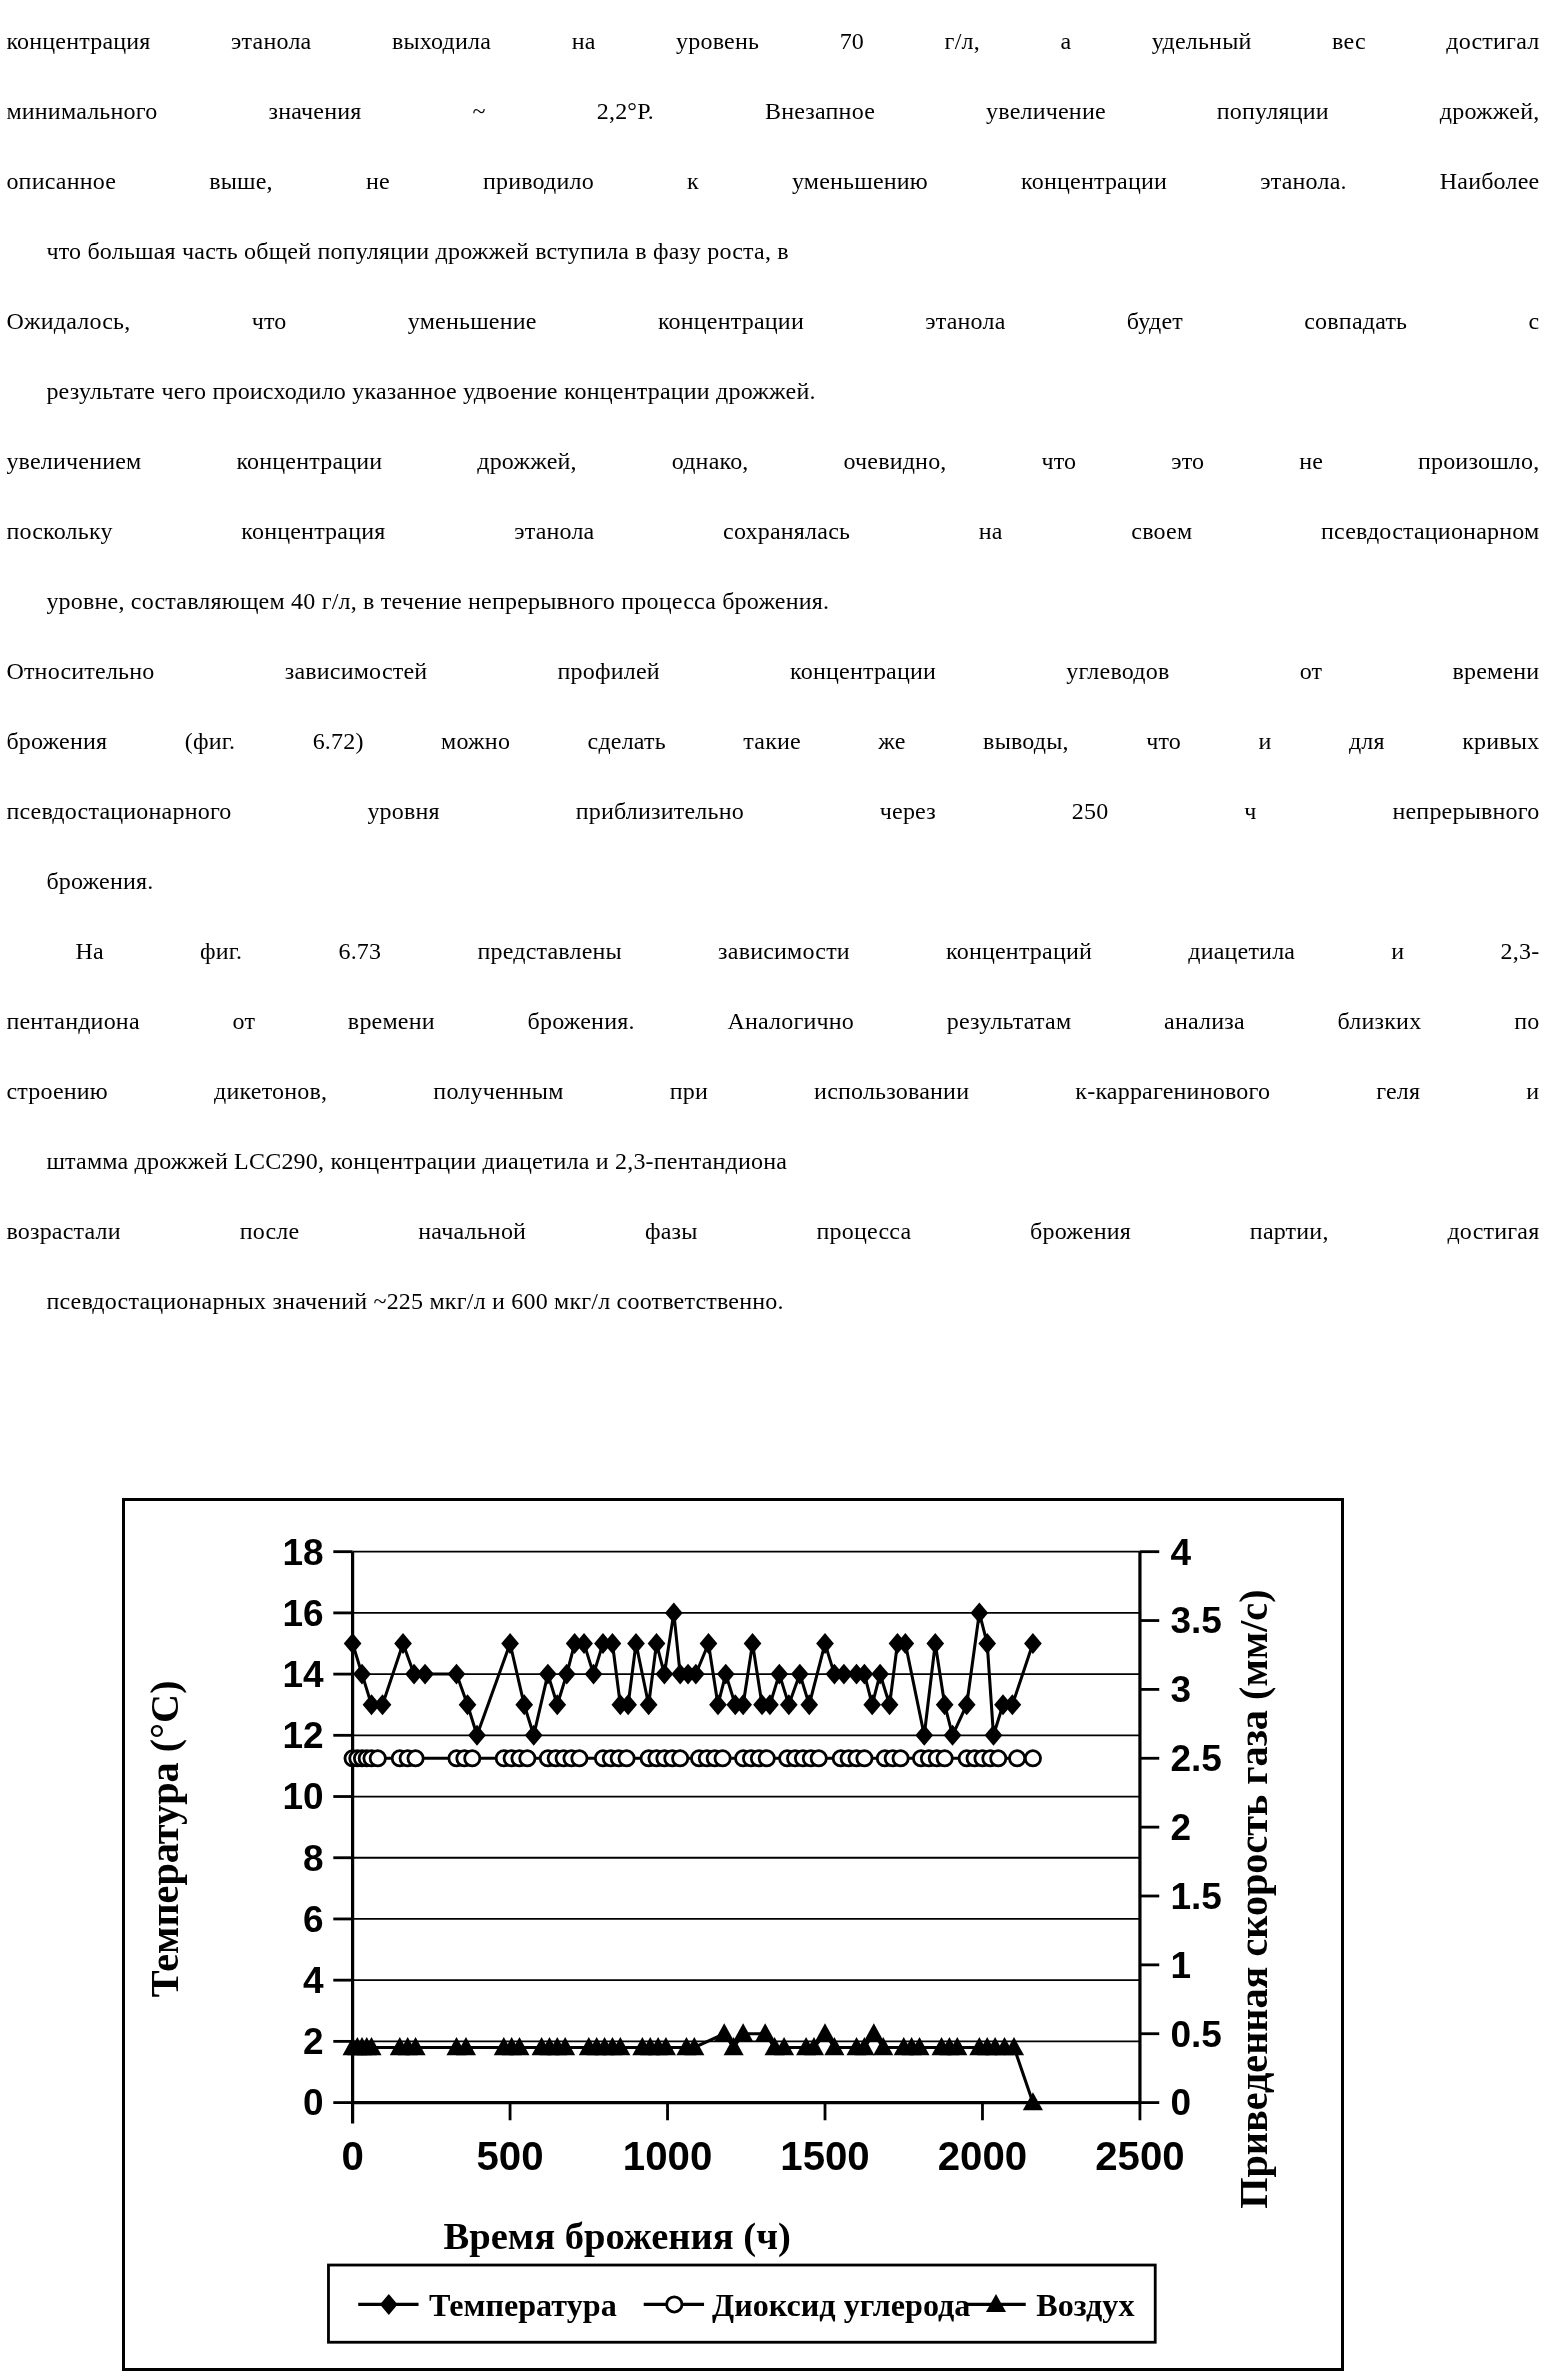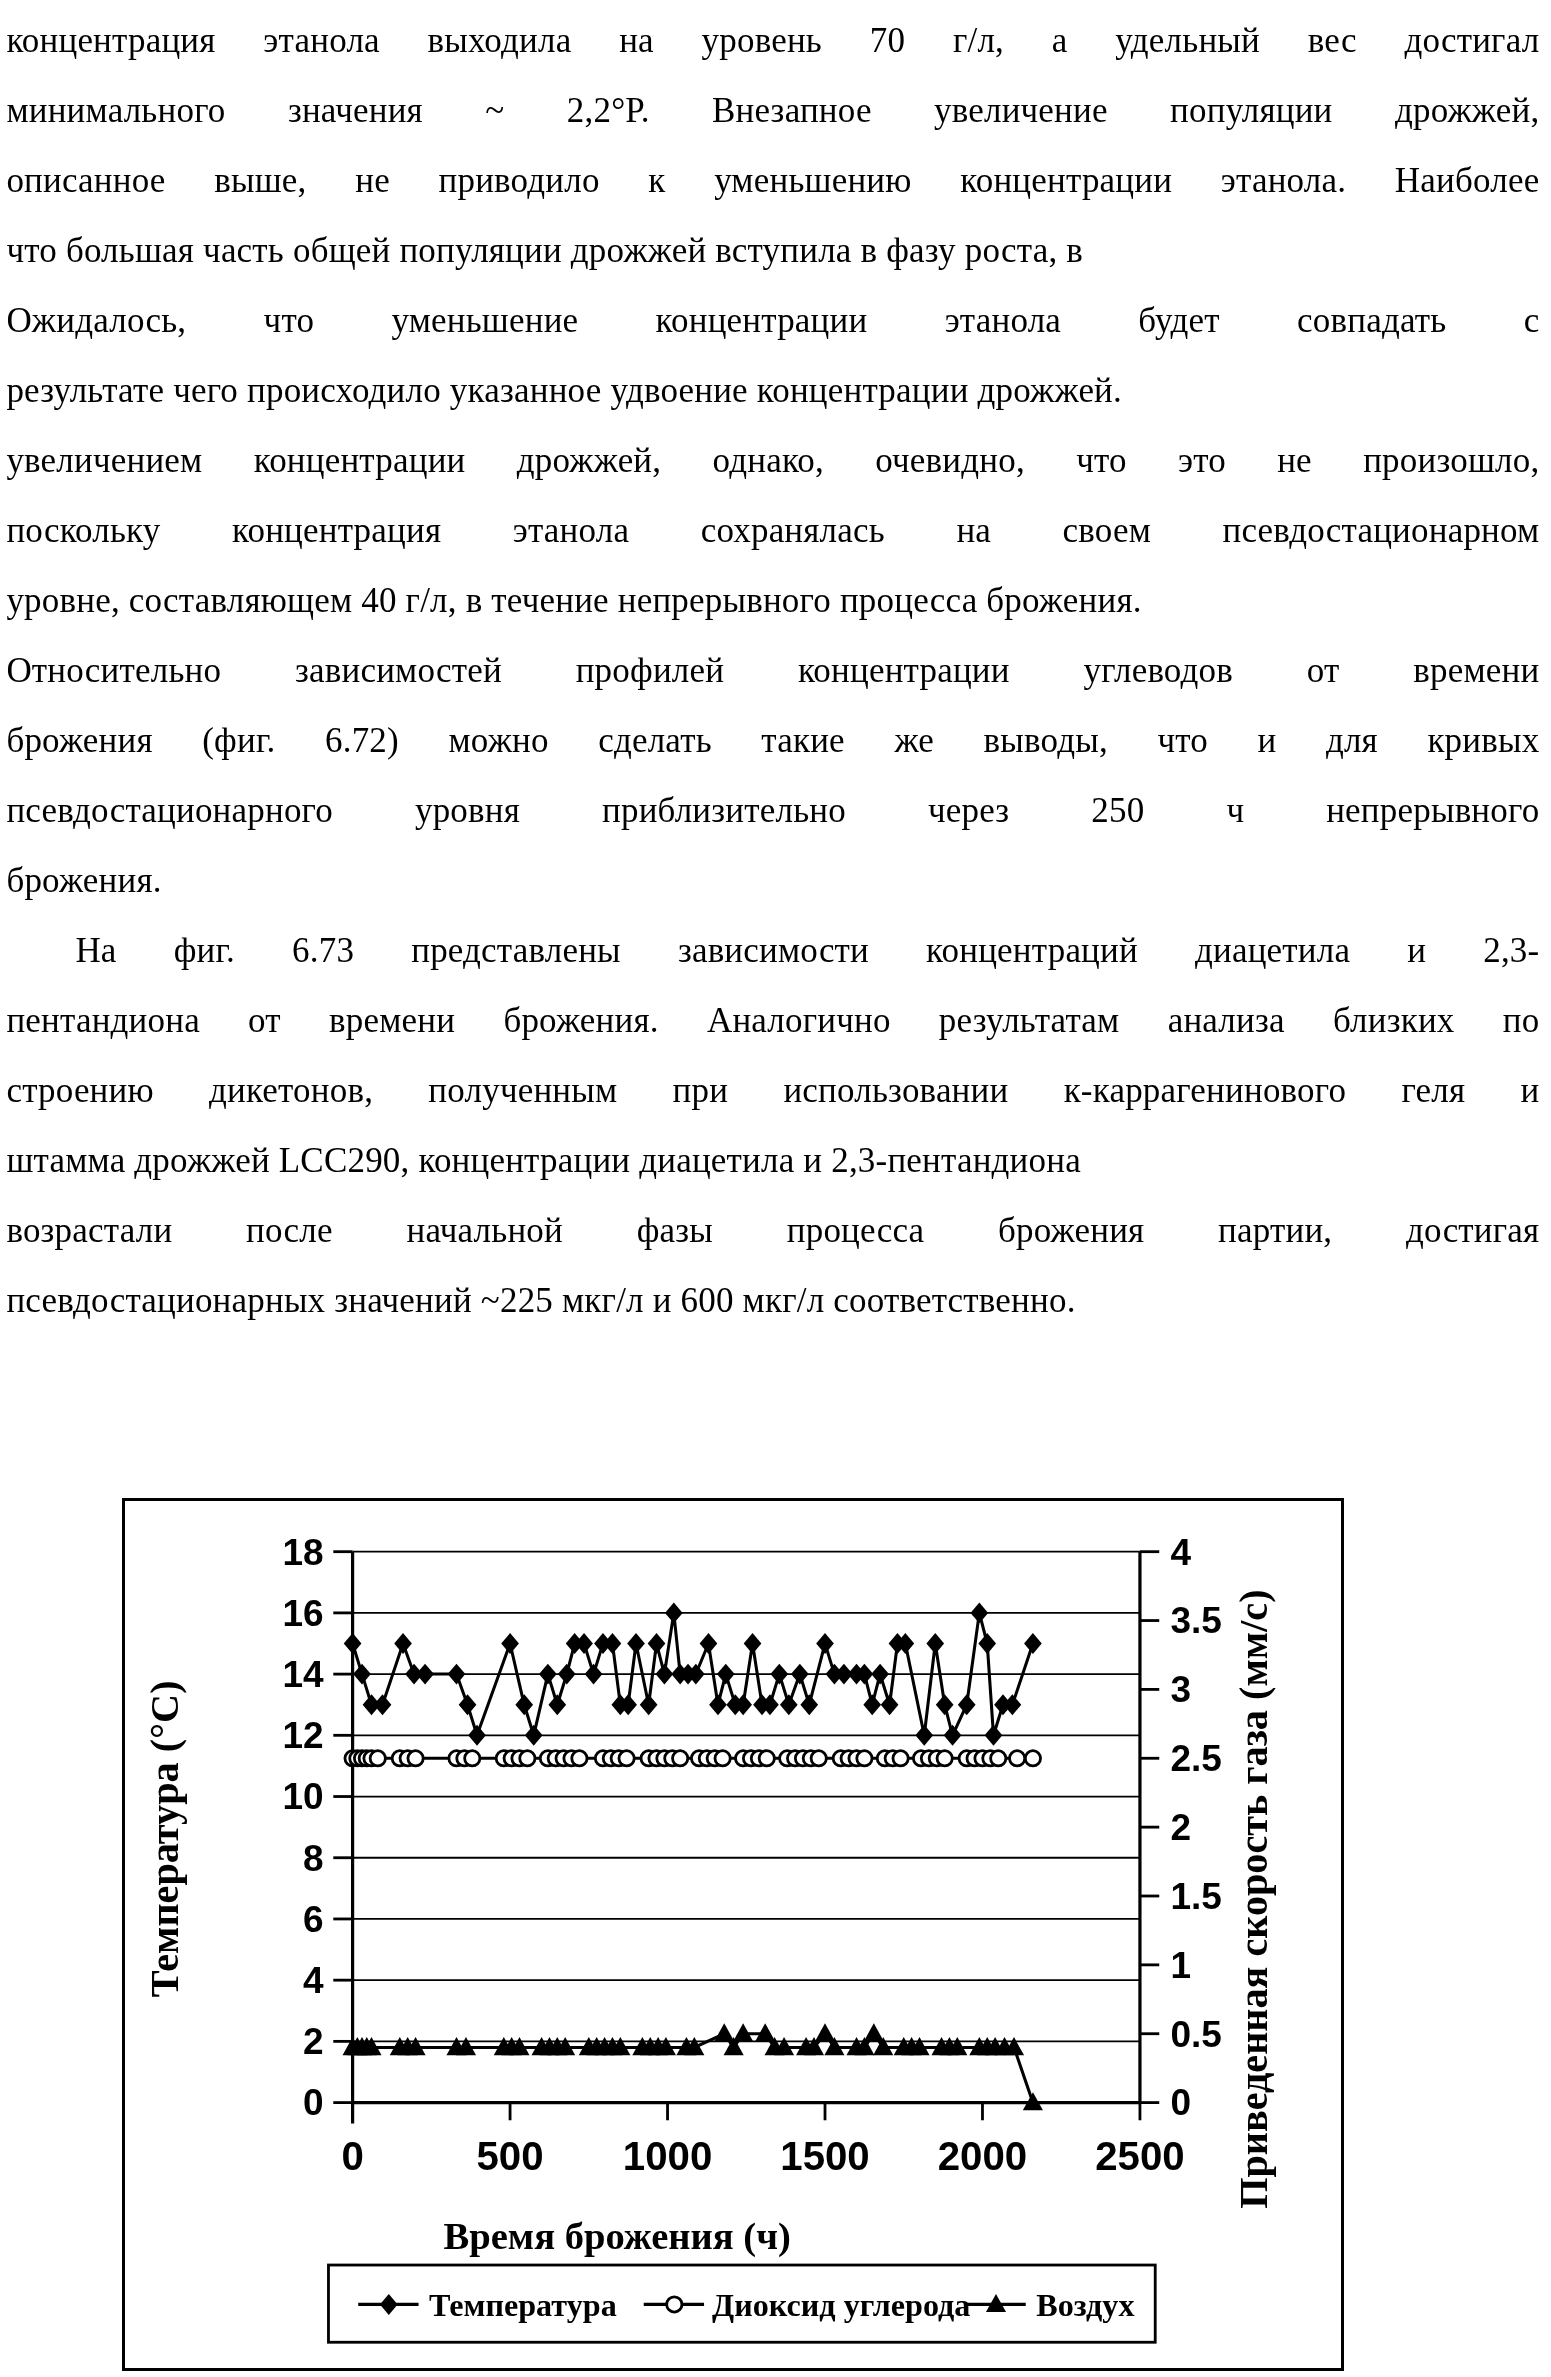--- a/index.html
+++ b/index.html
@@ -4,25 +4,25 @@
 <style>
   html,body{margin:0;padding:0;background:#ffffff;}
   body{
     width:1552px;height:2377px;position:relative;overflow:hidden;
     font-family:"Liberation Serif",serif;color:#000;
     -webkit-font-smoothing:antialiased;
   }
   .page{position:absolute;left:0;top:0;width:1552px;height:2377px;background:#fff;}
   .doc-text{position:absolute;left:6.4px;top:6.4px;width:1533px;}
   .line{
-    height:70px;line-height:70px;font-size:35px;
+    height:70px;line-height:70px;font-size:24px;
     text-align:justify;text-align-last:justify;
     letter-spacing:0.2px;
   }
-  .line.short{text-align:right;text-align-last:left;}
+  .line.short{text-align:right;text-align-last:left;margin-left:40px;}
   .line.indent{padding-left:69px;}
   .figure{
     position:absolute;left:122px;top:1498px;width:1216px;height:867px;
     border:3.2px solid #000;background:#fff;
   }
   .figure svg{display:block;width:100%;height:100%;}
   
   .tick-label{font-family:"Liberation Sans",sans-serif;font-weight:bold;fill:#000;}
   .axis-title{font-family:"Liberation Serif",serif;font-weight:bold;fill:#000;}
   .legend-label{font-family:"Liberation Serif",serif;font-weight:bold;fill:#000;}

